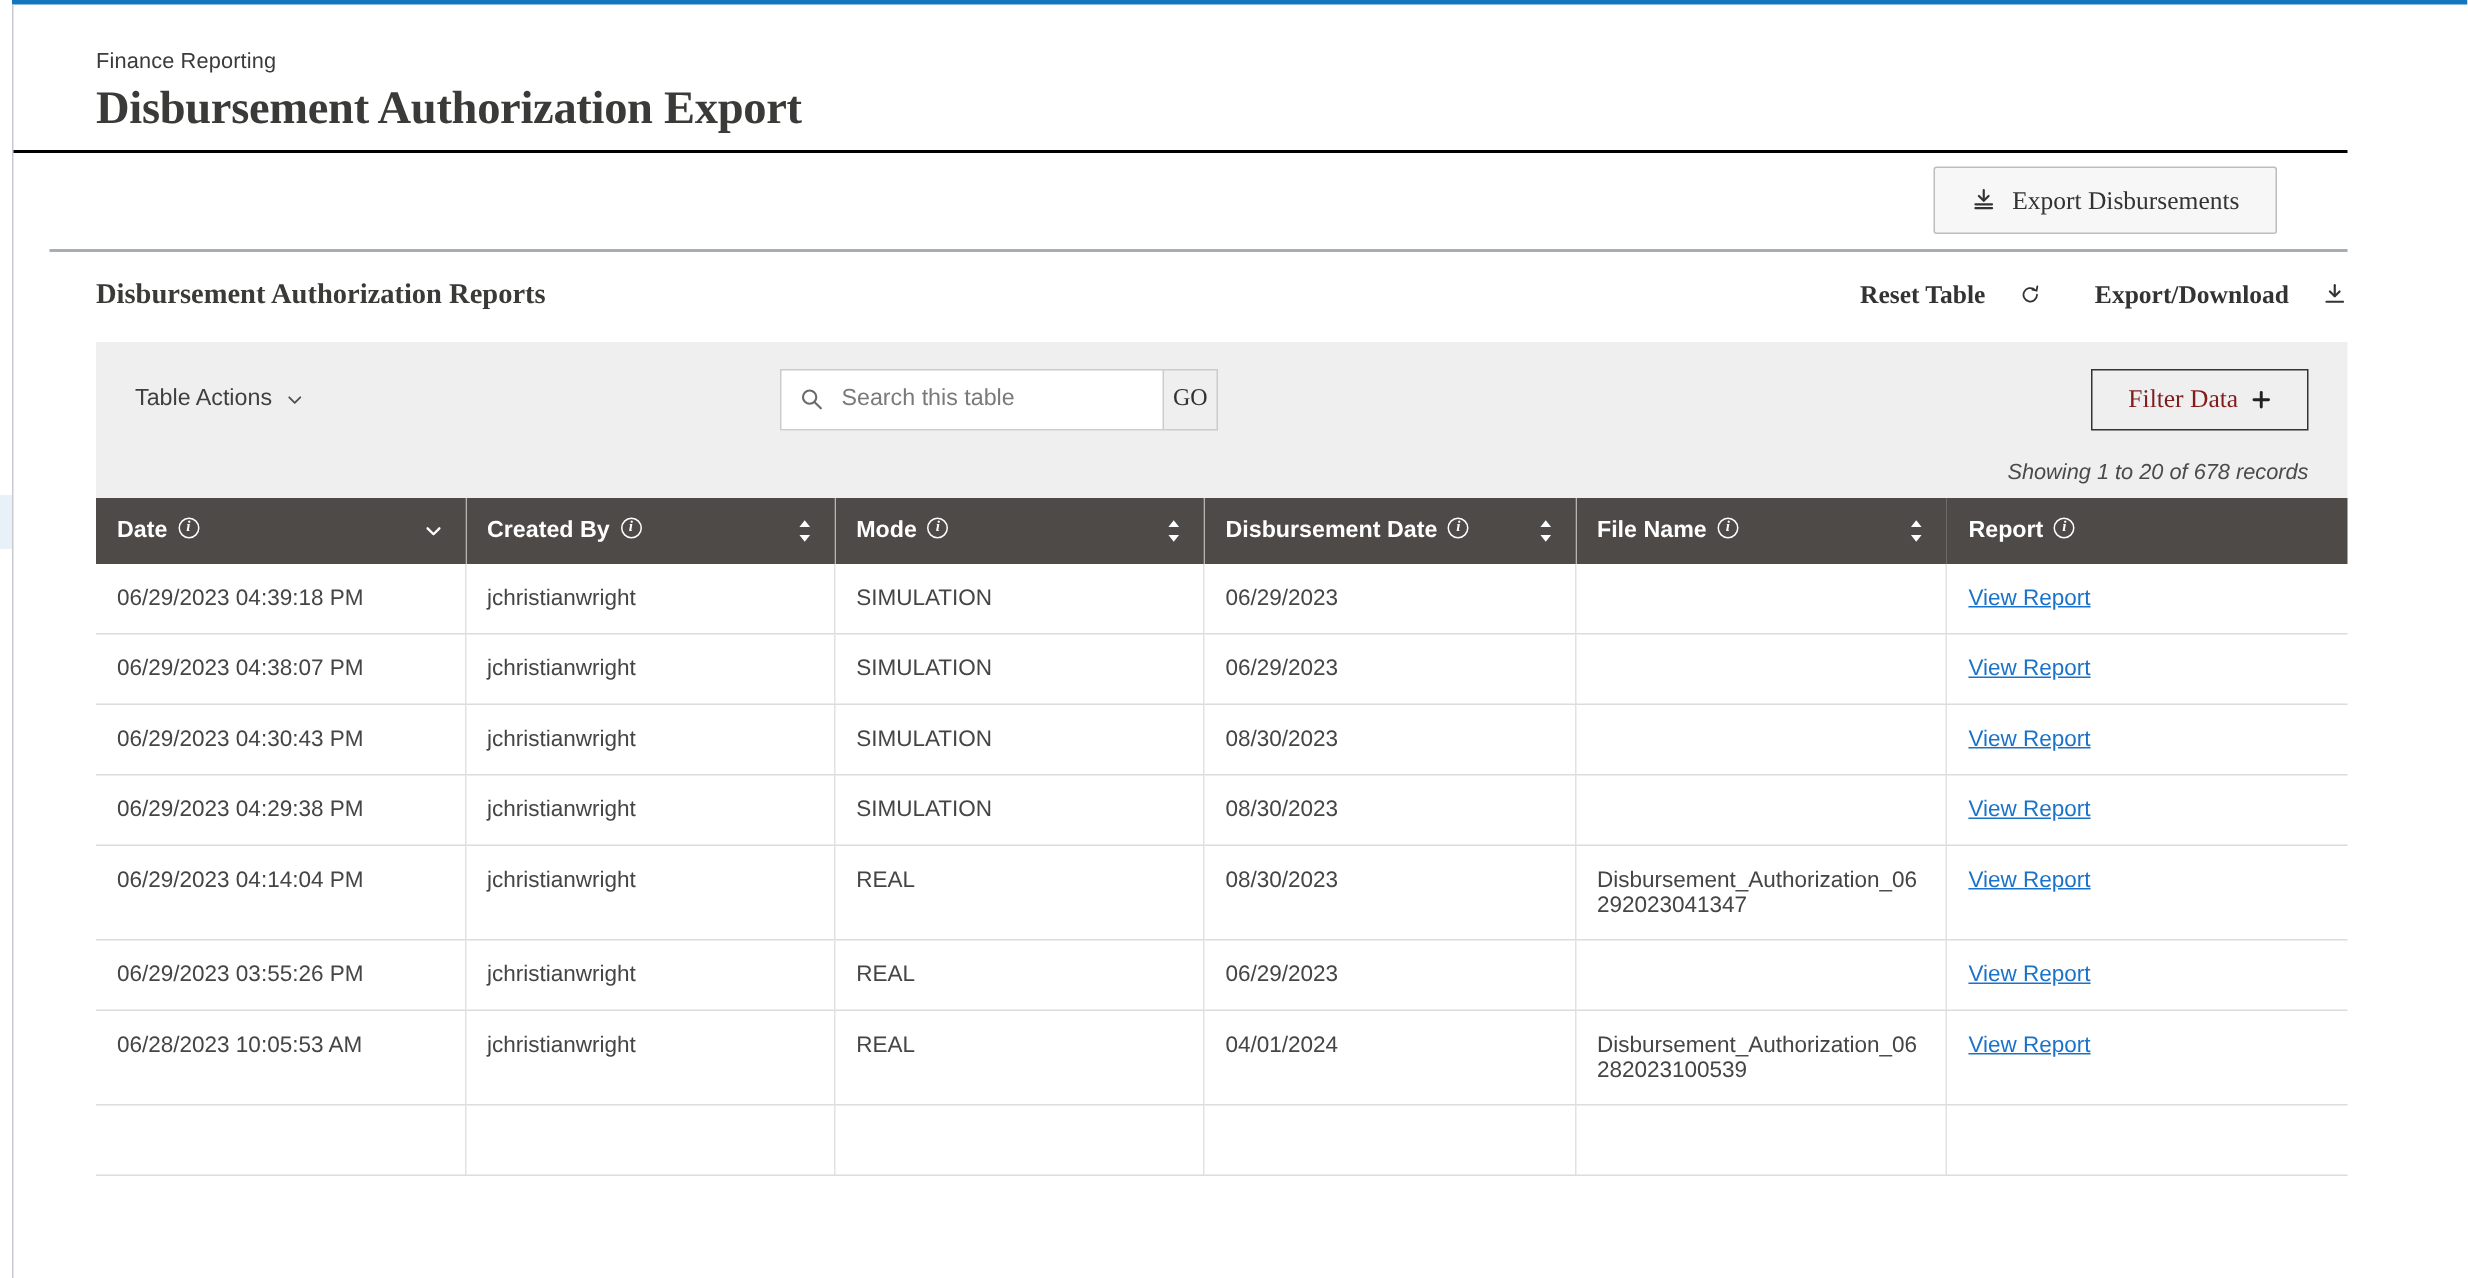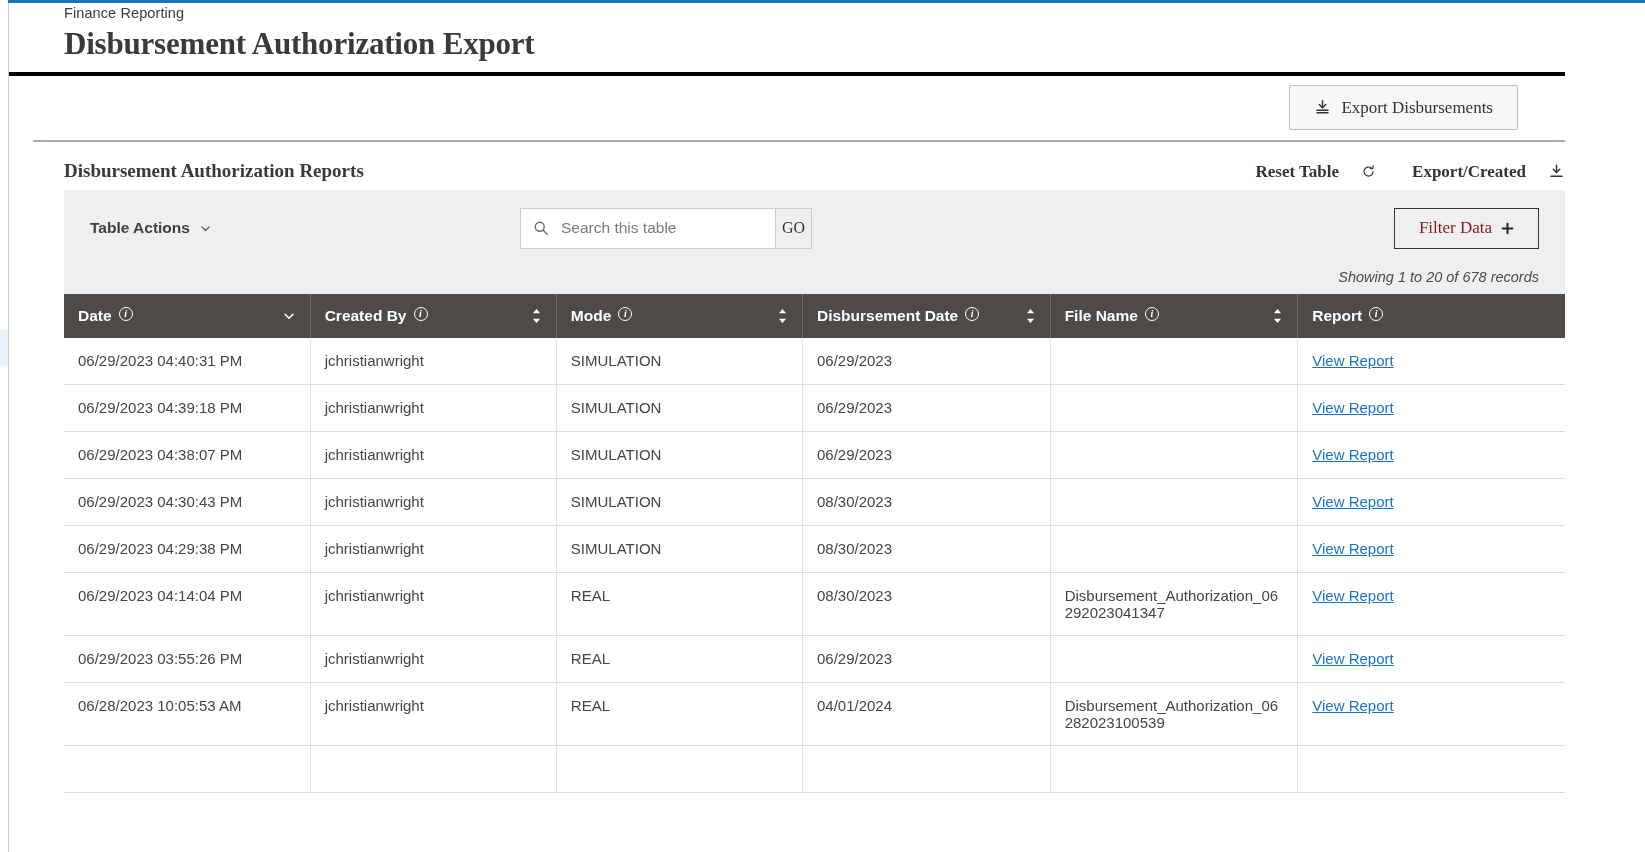--- a/index.html
+++ b/index.html
@@ -38,23 +38,23 @@
 
   .page {
     position: absolute;
     left: 9px; top: 3px;
     width: 1636px; height: 849px;
     padding: 0;
   }
 
   
   .pg-header {
-    padding: 2px 0 10px 55px;
+    padding: 30px 0 10px 55px;
     margin-right: 80px;
-    border-bottom: 4px solid #000000;
+    border-bottom: 2px solid #000000;
   }
   .breadcrumb {
     font-size: 14.5px;
     color: #3b3b3b;
     letter-spacing: 0.1px;
     margin-bottom: 5px;
   }
   .pg-title {
     font-family: "Liberation Serif", serif;
     font-size: 31px;
@@ -95,21 +95,21 @@
 
   
   .panel {
     margin: 0 80px 0 55px;
     padding-top: 18px;
   }
   .panel-head {
     display: flex;
     align-items: baseline;
     justify-content: space-between;
-    padding-bottom: 8px;
+    padding-bottom: 20px;
   }
   .panel-title {
     font-family: "Liberation Serif", serif;
     font-size: 19px;
     font-weight: bold;
     color: #3a3a38;
   }
   .panel-tools {
     display: flex;
     align-items: center;
@@ -133,21 +133,21 @@
     padding: 18px 26px 10px 26px;
     position: relative;
     height: 104px;
   }
   .toolbar-row {
     display: flex;
     align-items: center;
   }
   .table-actions {
     font-size: 15.5px;
-    font-weight: bold;
+    font-weight: normal;
     color: #3f3f3f;
     display: inline-flex;
     align-items: center;
     gap: 9px;
     cursor: pointer;
     width: 430px;
   }
   .search-wrap {
     display: flex;
     align-items: stretch;
@@ -321,21 +321,21 @@
           <span class="tool-link">
             <span>Reset Table</span>
             <span>
               <svg width="15" height="15" viewBox="0 0 20 20" fill="none" stroke="#333" stroke-width="1.6" stroke-linecap="round">
                 <path d="M16 10 a6 6 0 1 1 -2.2 -4.6"></path>
                 <path d="M16.3 2.6 L15.6 6.4 L11.9 5.4"></path>
               </svg>
             </span>
           </span>
           <span class="tool-link">
-            <span>Export/Created</span>
+            <span>Export/Download</span>
             <span>
               <svg width="17" height="17" viewBox="0 0 20 20" fill="none" stroke="#333" stroke-width="1.7" stroke-linecap="round" stroke-linejoin="round">
                 <path d="M10 2.5 v8.5"></path>
                 <path d="M6.2 7.4 L10 11.2 L13.8 7.4"></path>
                 <path d="M3.5 15.5 h13"></path>
               </svg>
             </span>
           </span>
         </div>
       </div>
@@ -466,28 +466,20 @@
                 <span class="th-label">
                   <span>Report</span>
                   <span class="info-i">i</span>
                 </span>
               </div>
             </th>
           </tr>
         </thead>
         <tbody id="tbody">
             <tr>
-              <td>06/29/2023 04:40:31 PM</td>
-              <td>jchristianwright</td>
-              <td>SIMULATION</td>
-              <td>06/29/2023</td>
-              <td></td>
-              <td class="col-report"><span class="cell-link">View Report</span></td>
-            </tr>
-            <tr>
               <td>06/29/2023 04:39:18 PM</td>
               <td>jchristianwright</td>
               <td>SIMULATION</td>
               <td>06/29/2023</td>
               <td></td>
               <td class="col-report"><span class="cell-link">View Report</span></td>
             </tr>
             <tr>
               <td>06/29/2023 04:38:07 PM</td>
               <td>jchristianwright</td>

